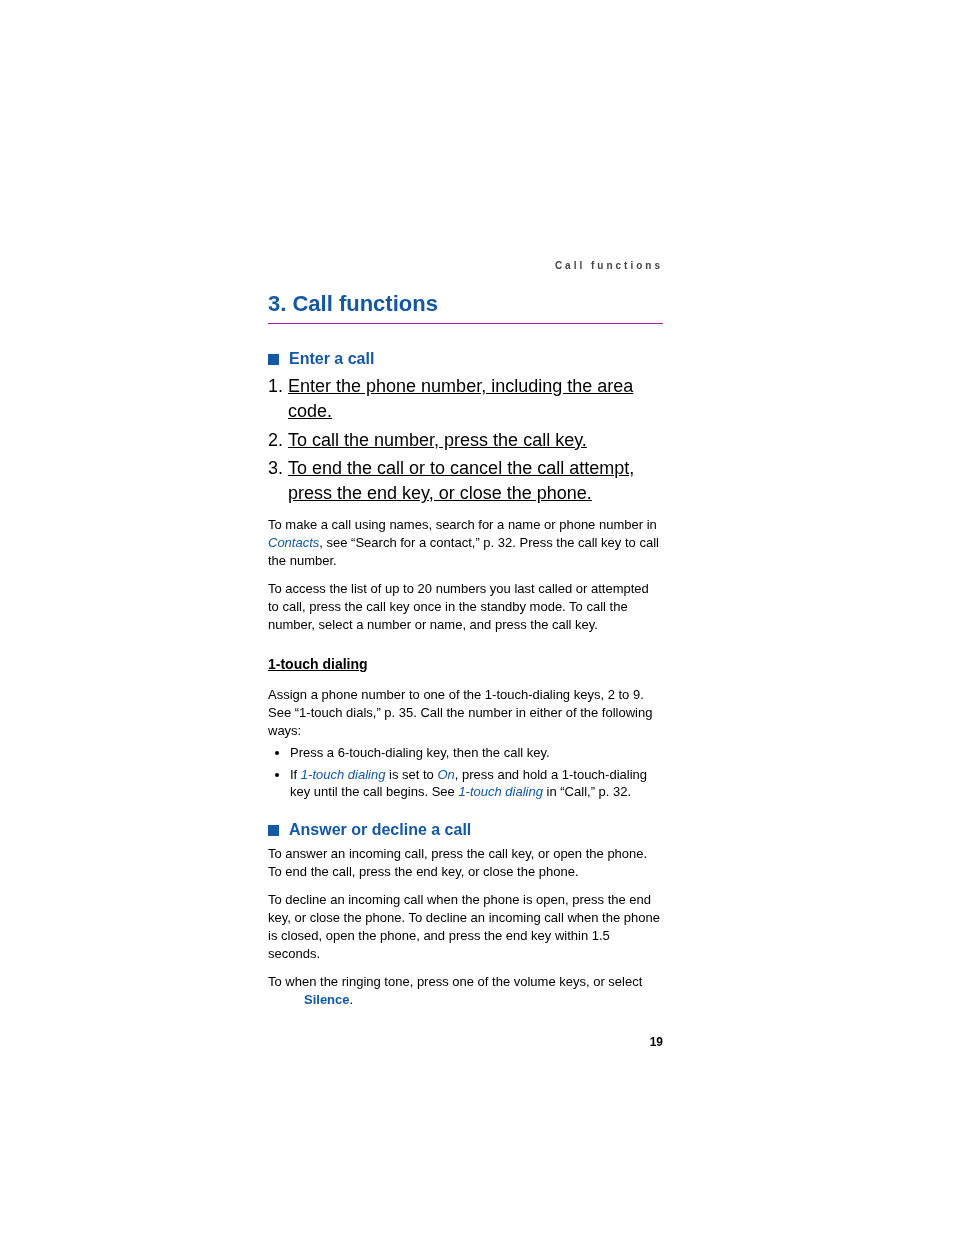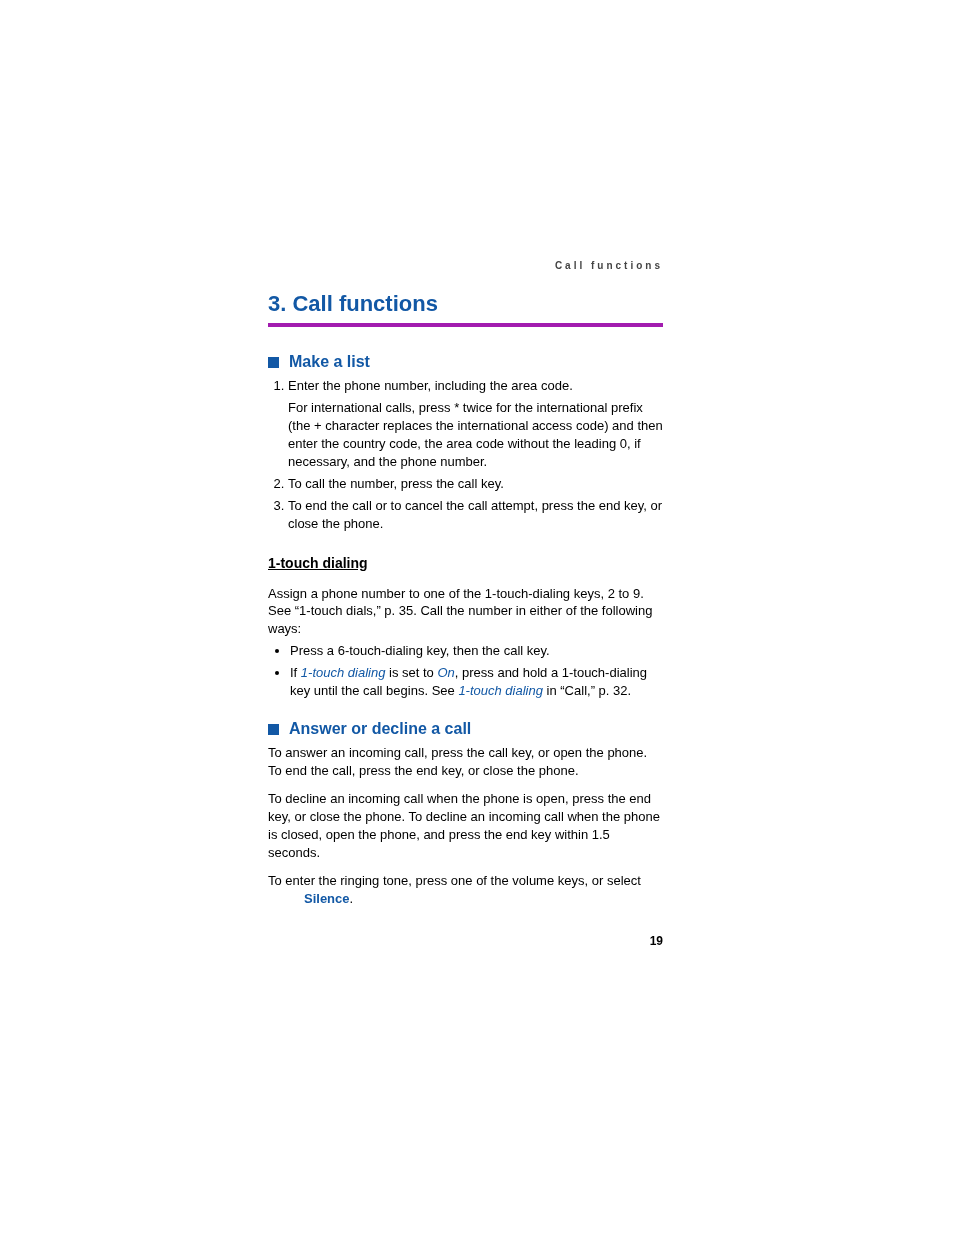--- a/index.html
+++ b/index.html
@@ -25,21 +25,21 @@
     color: #444;
     font-weight: bold;
     margin-bottom: 20px;
   }
   h1.chapter {
     color: #1258a5;
     font-size: 22px;
     font-weight: bold;
     margin: 0 0 4px 0;
     padding-bottom: 6px;
-    border-bottom: 4px solid #a21caf;
+    border-bottom: 1px solid #a21caf;
   }
   .section {
     margin-top: 26px;
   }
   .sec-title {
     display: flex;
     align-items: center;
     color: #1258a5;
     font-size: 16px;
     font-weight: bold;
@@ -48,22 +48,23 @@
   .square {
     width: 11px;
     height: 11px;
     background: #1258a5;
     margin-right: 10px;
     display: inline-block;
   }
   ol.steps {
     margin: 0;
     padding-left: 20px;
-    font-size: 13px;
+    font-size: 18px;
     line-height: 1.38;
+    text-decoration: underline;
   }
   ol.steps > li {
     margin-bottom: 4px;
   }
   .substep {
     margin-top: 4px;
   }
   p.body {
     font-size: 13px;
     line-height: 1.38;
@@ -98,37 +99,40 @@
 
 <div class="page">
 
   <div class="running-head">Call functions</div>
 
   <h1 class="chapter">3.   Call functions</h1>
 
   <div class="section">
     <div class="sec-title">
       <span class="square"></span>
-      <span>Make a list</span>
+      <span>Enter a call</span>
     </div>
 
     <ol class="steps">
       <li>
         <span>Enter the phone number, including the area code.</span>
-        <div class="substep">For international calls, press * twice for the international prefix (the + character replaces the international access code) and then enter the country code, the area code without the leading 0, if necessary, and the phone number.</div>
       </li>
       <li>
         <span>To call the number, press the call key.</span>
       </li>
       <li>
         <span>To end the call or to cancel the call attempt, press the end key, or close the phone.</span>
       </li>
     </ol>
 
+    <p class="body">
+      <span>To make a call using names, search for a name or phone number in </span><span class="link">Contacts</span><span>, see “Search for a contact,” p. 32. Press the call key to call the number.</span>
+    </p>
 
+    <p class="body">To access the list of up to 20 numbers you last called or attempted to call, press the call key once in the standby mode. To call the number, select a number or name, and press the call key.</p>
 
     <div class="subhead">1-touch dialing</div>
     <p class="body" style="margin-top:14px">Assign a phone number to one of the 1-touch-dialing keys, 2 to 9. See “1-touch dials,” p. 35. Call the number in either of the following ways:</p>
     <ul class="bullets">
       <li>
         <span>Press a 6-touch-dialing key, then the call key.</span>
       </li>
       <li>
         <span>If </span><span class="link">1-touch dialing</span><span> is set to </span><span class="link">On</span><span>, press and hold a 1-touch-dialing key until the call begins. See </span><span class="link">1-touch dialing</span><span> in “Call,” p. 32.</span>
       </li>
@@ -136,18 +140,18 @@
   </div>
 
   <div class="section" style="margin-top:20px">
     <div class="sec-title">
       <span class="square"></span>
       <span>Answer or decline a call</span>
     </div>
     <p class="body" style="margin-top:2px">To answer an incoming call, press the call key, or open the phone. To end the call, press the end key, or close the phone.</p>
     <p class="body">To decline an incoming call when the phone is open, press the end key, or close the phone. To decline an incoming call when the phone is closed, open the phone, and press the end key within 1.5 seconds.</p>
     <p class="body">
-      <span>To enter the ringing tone, press one of the volume keys, or select </span><span class="link-b">Silence</span><span>.</span>
+      <span>To when the ringing tone, press one of the volume keys, or select </span><span class="link-b">Silence</span><span>.</span>
     </p>
   </div>
 
   <div class="pagenum">19</div>
 </div>
 
 </body></html>

